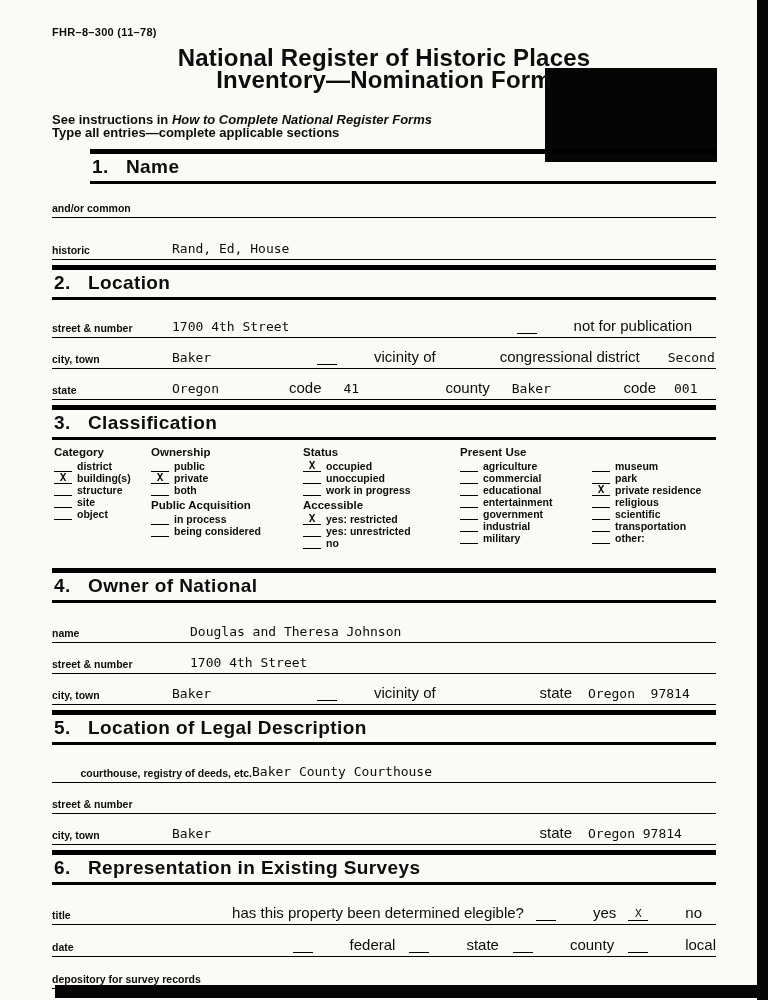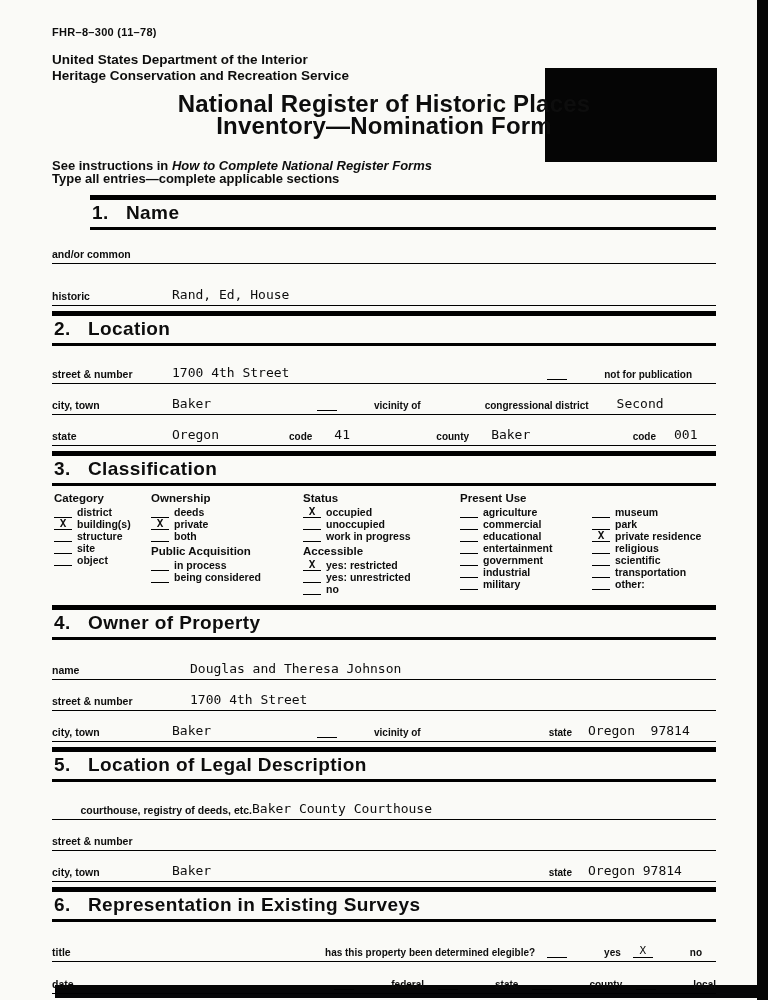--- a/index.html
+++ b/index.html
@@ -21,26 +21,26 @@
   .sec-title{font-size:19px;font-weight:bold;padding:2px 0 3px 2px;letter-spacing:.4px;}
   .sec-num{display:inline-block;width:34px;}
   
   .frow{display:flex;align-items:flex-end;border-bottom:1.5px solid #000;min-height:22px;padding-bottom:3px;}
   .flabel{font-size:10.5px;font-weight:bold;width:120px;flex:none;}
   .flabel-auto{width:auto;flex:none;padding-right:8px;}
   .flabel-wide{width:200px;text-align:right;}
   .fvalue{font-family:"DejaVu Sans Mono", monospace;font-size:13px;white-space:pre;}
   .blank{display:inline-block;width:20px;border-bottom:1.5px solid #000;margin-right:5px;text-align:center;
          font-family:"DejaVu Sans Mono", monospace;font-size:11px;line-height:11px;height:12px;flex:none;}
-  .bold-label{font-size:10px;font-weight:bold;padding-left:32px;}
+  .bold-label{font-size:15px;font-weight:normal;padding-left:32px;}
   .spacer{flex:1;}
   .mt16{margin-top:16px;}.mt14{margin-top:14px;}.mt12{margin-top:12px;}.mt10{margin-top:10px;margin-left:38px;}
   .mt8{margin-top:8px;}.mt6{margin-top:6px;}.mt5{margin-top:5px;}
   
-  .class-grid{display:flex;padding:6px 0 9px 2px;}
+  .class-grid{display:flex;padding:6px 0 18px 2px;}
   .ccol{flex:none;}
   .ccol-cat{width:97px;}
   .ccol-own{width:152px;}
   .ccol-status{width:157px;}
   .ccol-use{flex:1;}
   .chead{font-size:11.5px;font-weight:bold;margin-bottom:3px;height:12px;}
   .chead-sub{margin-top:3px;}
   .chk{display:flex;align-items:flex-end;font-size:10.5px;font-weight:bold;height:11px;margin-bottom:1px;}
   .chk .mark{width:18px;border-bottom:1.5px solid #000;margin-right:5px;text-align:center;
              font-family:"DejaVu Sans Mono", monospace;font-size:11px;line-height:11px;height:11px;flex:none;}
@@ -56,24 +56,20 @@
 <body>
 
 <div class="black-box"></div>
 <div class="edge-right"></div>
 <div class="bottom-bar"></div>
 
 <div class="content">
 
   <div class="form-number">FHR–8–300   (11–78)</div>
 
-  <div class="dept">
-    <div>United States Department of the Interior</div>
-    <div>Heritage Conservation and Recreation Service</div>
-  </div>
 
   <div class="doc-title">
     <div>National Register of Historic Places</div>
     <div>Inventory—Nomination Form</div>
   </div>
 
   <div class="instr">
     <div><span>See instructions in </span><span class="it">How to Complete National Register Forms</span></div>
     <div>Type all entries—complete applicable sections</div>
   </div>
@@ -151,21 +147,21 @@
         </div>
       <div class="chk">
           <span class="mark"></span>
           <span>object</span>
         </div>
     </div>
     <div class="ccol ccol-own">
       <div class="chead">Ownership</div>
       <div class="chk">
           <span class="mark"></span>
-          <span>deeds</span>
+          <span>public</span>
         </div>
       <div class="chk">
           <span class="mark">X</span>
           <span>private</span>
         </div>
       <div class="chk">
           <span class="mark"></span>
           <span>both</span>
         </div>
       <div class="chead chead-sub">Public Acquisition</div>
@@ -268,21 +264,21 @@
               <span class="mark"></span>
               <span>other:</span>
             </div>
         </div>
       </div>
     </div>
   </div>
 
   <div class="sec-head" style="margin-top:0;">
     <div class="rule-top"></div>
-    <div class="sec-title"><span class="sec-num">4.</span><span>Owner of Property</span></div>
+    <div class="sec-title"><span class="sec-num">4.</span><span>Owner of National</span></div>
     <div class="rule-bot"></div>
   </div>
 
   <div class="frow mt14">
     <span class="flabel">name</span>
     <span class="fvalue" style="margin-left:18px;">Douglas and Theresa Johnson</span>
   </div>
   <div class="frow mt5">
     <span class="flabel">street &amp; number</span>
     <span class="fvalue" style="margin-left:18px;">1700 4th Street</span>

